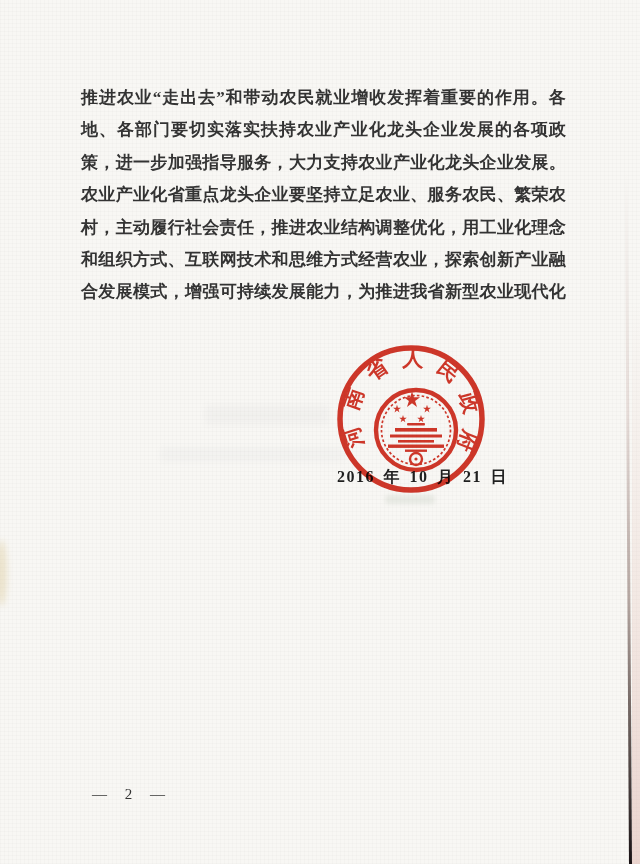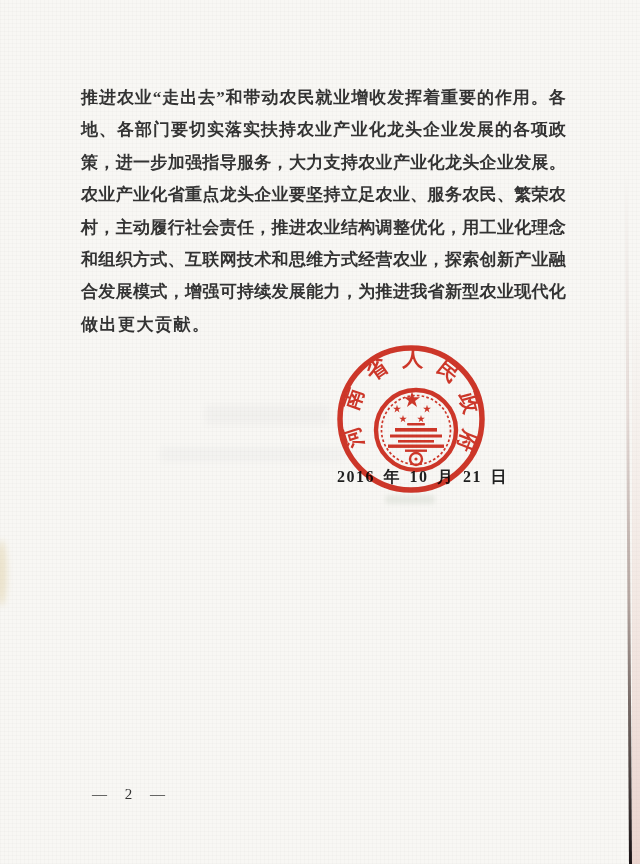--- a/index.html
+++ b/index.html
@@ -279,21 +279,20 @@
         <span>我</span>
         <span>省</span>
         <span>新</span>
         <span>型</span>
         <span>农</span>
         <span>业</span>
         <span>现</span>
         <span>代</span>
         <span>化</span>
       </div>
-      <div class="tline last">做出更大贡献。</div>
     </div>
 
   <div class="seal-date">2016 年 10 月 21 日</div>
 
   <div class="seal" id="seal" style="color: rgb(209, 41, 27);">
     <svg width="152" height="152" viewBox="0 0 152 152" xmlns="http://www.w3.org/2000/svg" xmlns:xlink="http://www.w3.org/1999/xlink">
       <defs>
         <path id="star" d="M0,-10 L2.25,-3.09 L9.51,-3.09 L3.63,1.18 L5.88,8.09 L0,3.82 L-5.88,8.09 L-3.63,1.18 L-9.51,-3.09 L-2.25,-3.09 Z"></path>
       </defs>
       <g fill="none" stroke="currentColor">

